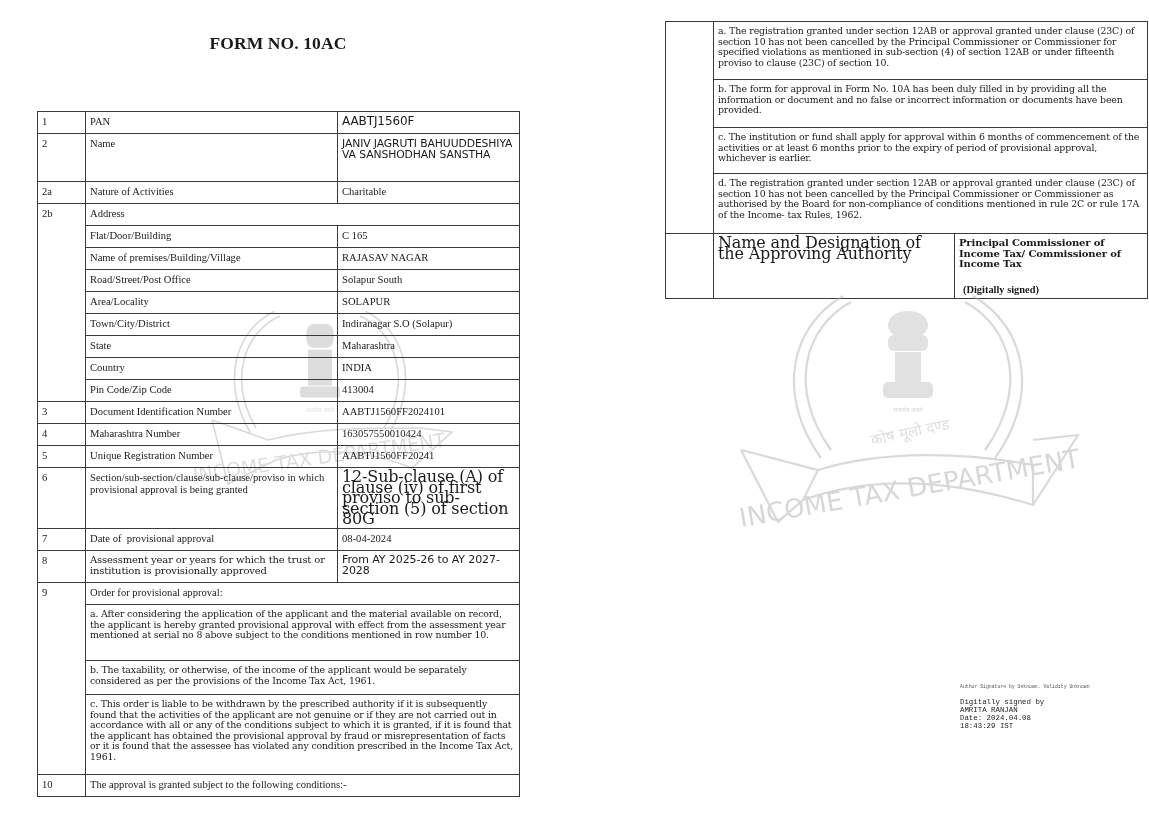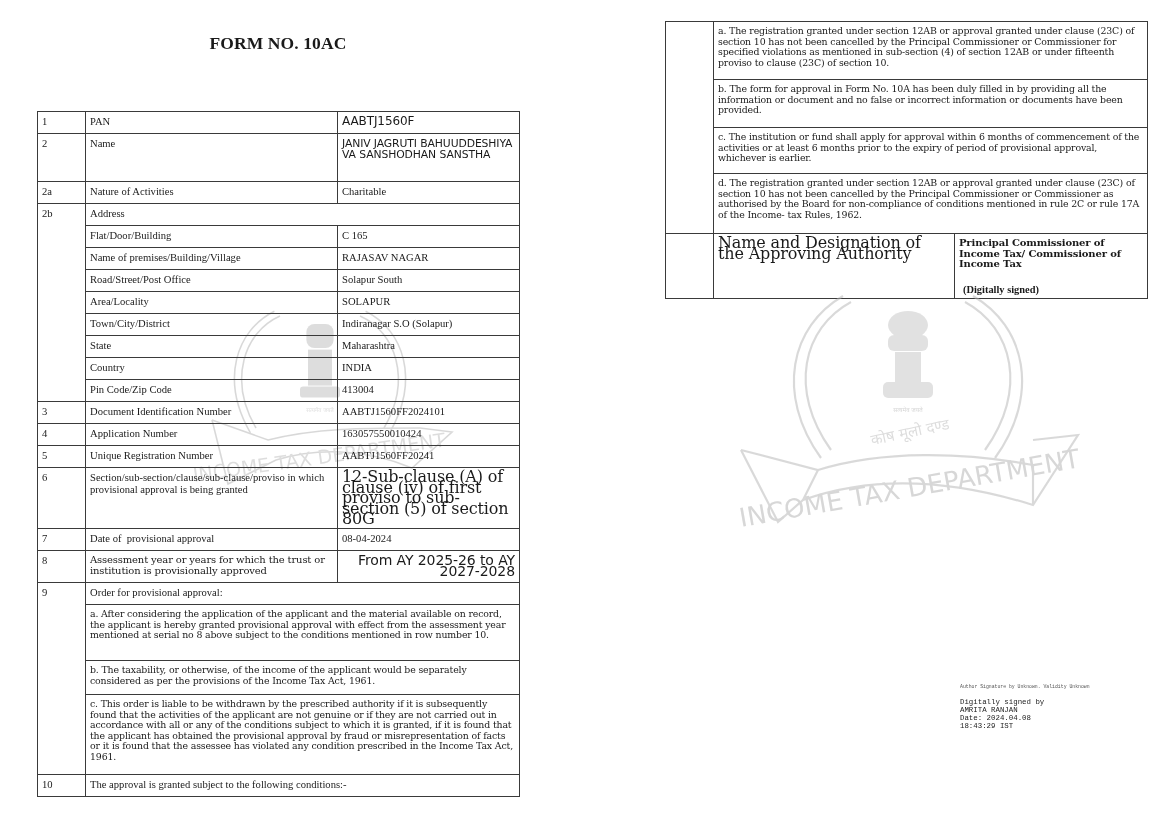--- a/index.html
+++ b/index.html
@@ -131,42 +131,42 @@
       <td>Pin Code/Zip Code</td>
       <td>413004</td>
     </tr>
     <tr style="height:22px">
       <td>3</td>
       <td>Document Identification Number</td>
       <td>AABTJ1560FF2024101</td>
     </tr>
     <tr style="height:22px">
       <td>4</td>
-      <td>Application Number</td>
+      <td>Maharashtra Number</td>
       <td>163057550010424</td>
     </tr>
     <tr style="height:22px">
       <td>5</td>
       <td>Unique Registration Number</td>
       <td>AABTJ1560FF20241</td>
     </tr>
     <tr style="height:46px">
       <td>6</td>
       <td>Section/sub-section/clause/sub-clause/proviso in which provisional approval is being granted</td>
       <td class="para" style="font-size:16px;margin-top:30px;">12-Sub-clause (A) of clause (iv) of first proviso to sub-section (5) of section 80G</td>
     </tr>
     <tr style="height:22px">
       <td>7</td>
       <td style="white-space:pre;">Date of  provisional approval</td>
       <td>08-04-2024</td>
     </tr>
     <tr style="height:32px">
       <td>8</td>
       <td class="para" style="font-size:10px;">Assessment year or years for which the trust or institution is provisionally approved</td>
-      <td class="nm" style="font-size:14px;text-align:right;">From AY 2025-26 to AY 2027-2028</td>
+      <td class="nm" style="font-size:11px;">From AY 2025-26 to AY 2027-2028</td>
     </tr>
     <tr style="height:22px">
       <td rowspan="4">9</td>
       <td colspan="2">Order for provisional approval:</td>
     </tr>
     <tr style="height:56px">
       <td colspan="2" class="para">a. After considering the application of the applicant and the material available on record, the applicant is hereby granted provisional approval with effect from the assessment year mentioned at serial no 8 above subject to the conditions mentioned in row number 10.</td>
     </tr>
     <tr style="height:34px">
       <td colspan="2" class="para">b. The taxability, or otherwise, of the income of the applicant would be separately considered as per the provisions of the Income Tax Act, 1961.</td>

